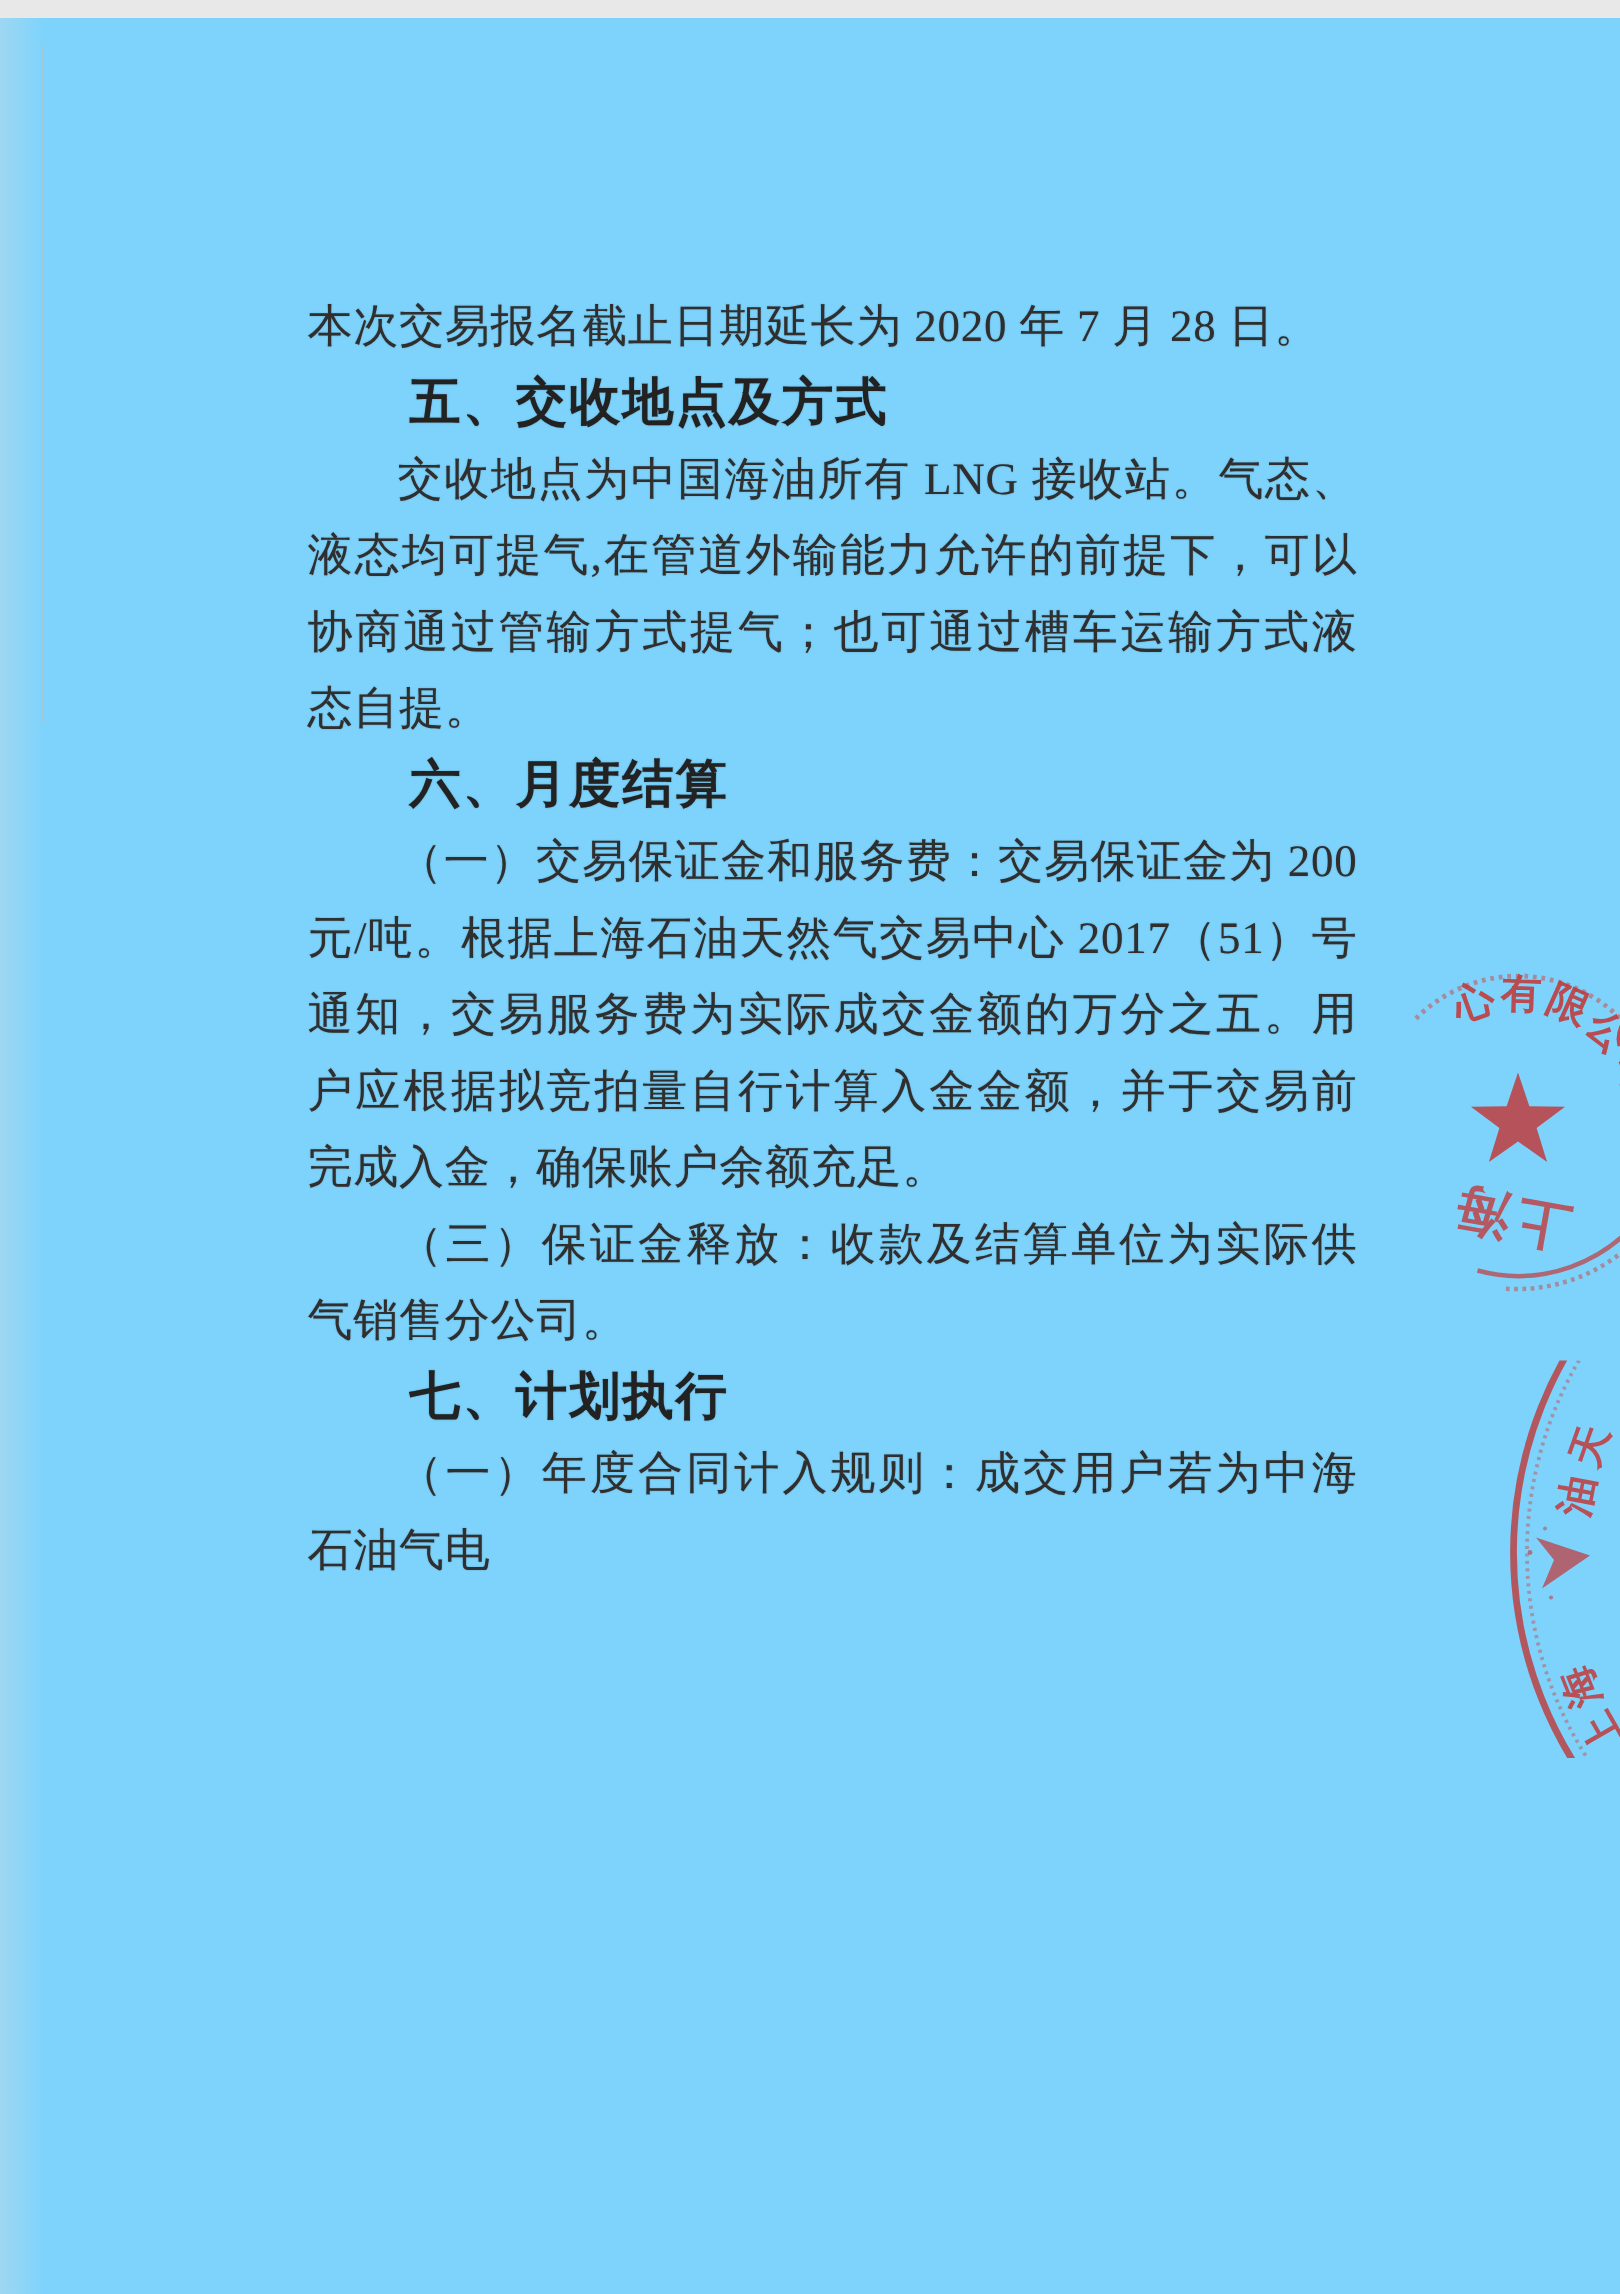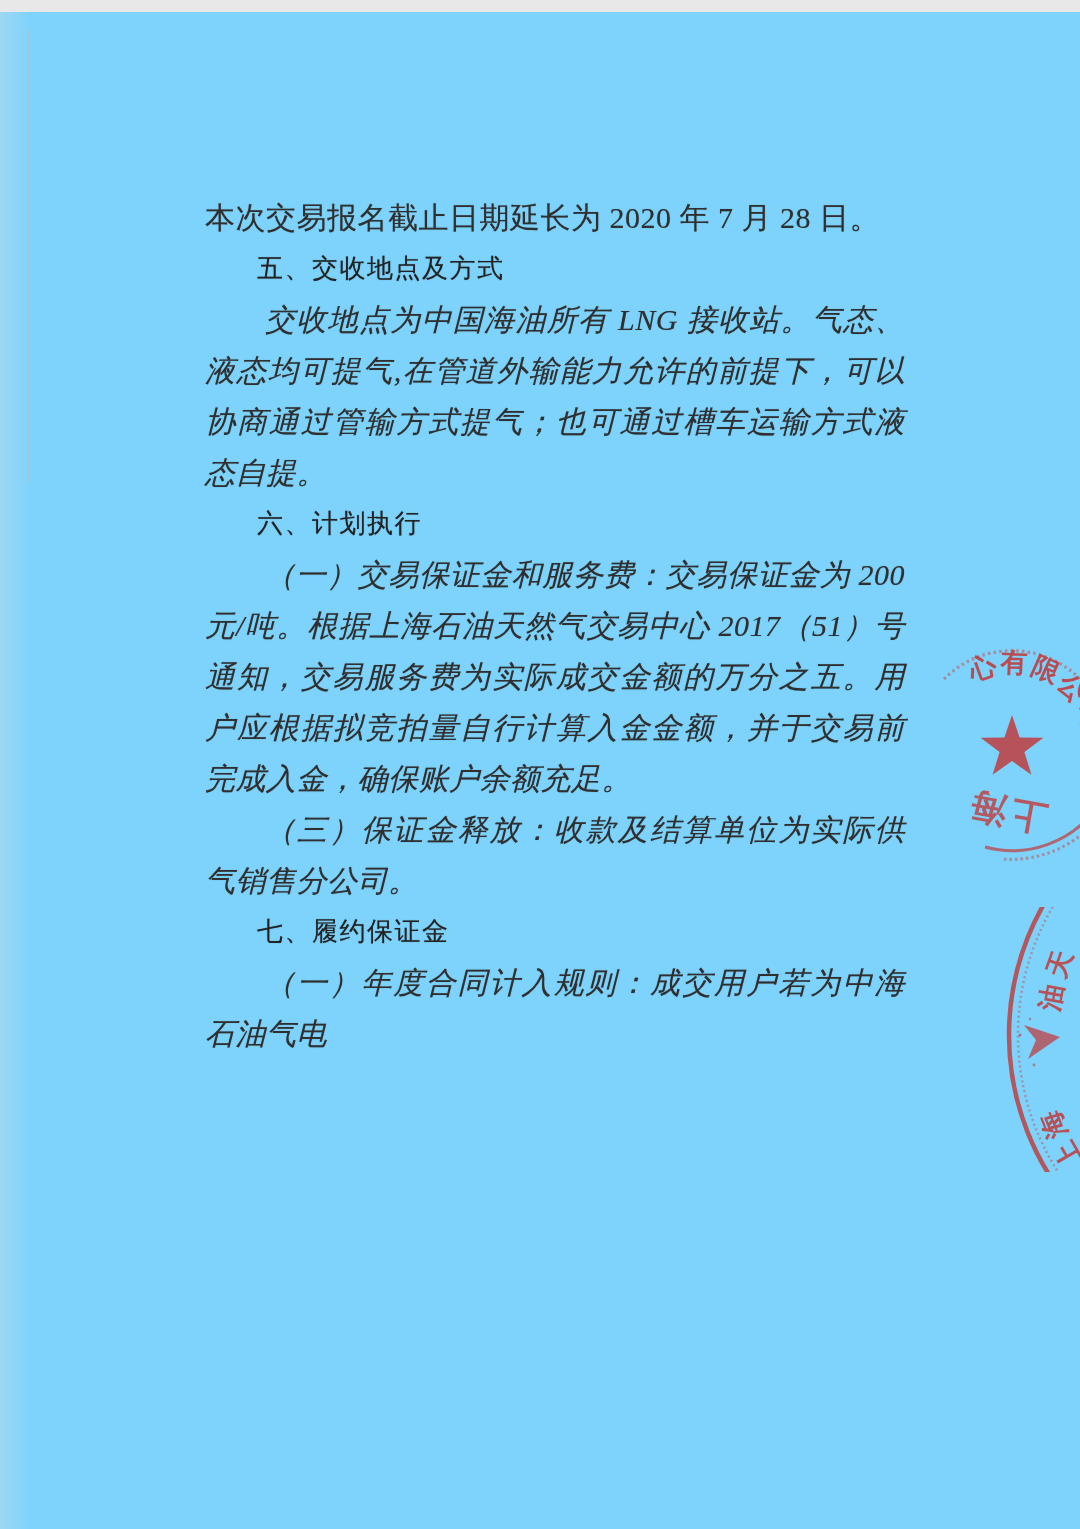--- a/index.html
+++ b/index.html
@@ -25,27 +25,27 @@
     position:absolute; left:205px; top:0;
     width:700px;
     padding-top:180px;
     color:#2f2f2f;
     font-size:30px;
     line-height:51px;
     text-align:justify;
     letter-spacing:.5px;
     text-shadow:0 0 1px rgba(60,60,60,.45);
   }
-  .doc-para { margin:0; text-indent:2em;font-style:italic; }
+  .doc-para { margin:0; text-indent:2em; }
   .intro-para { margin:0; text-indent:0; }
   .doc-heading {
     margin:0;
     font-family:"Liberation Sans","DejaVu Sans",sans-serif;
-    font-weight:normal;
-    font-size:26px;
+    font-weight:bold;
+    font-size:34px;
     line-height:51px;
     color:#222;
     text-indent:2em;
     letter-spacing:1.5px;
     text-shadow:0 0 1px rgba(40,40,40,.5);
   }
   .stamp { position:absolute; filter:blur(.45px); pointer-events:none; }
   #stamp1 { left:880px; top:595px; }
   #stamp2 { left:1000px; top:895px; }
   .seal-ring-text { font-family:"Liberation Sans","DejaVu Sans",sans-serif; font-weight:bold; }
@@ -56,24 +56,24 @@
 <div class="page">
 
   <div class="edge-shade"></div>
   <div class="scan-line"></div>
 
   <div class="content">
     <p class="intro-para">本次交易报名截止日期延长为 2020 年 7 月 28 日。</p>
     <div id="sections">
         <h2 class="doc-heading">五、交收地点及方式</h2>
         <p class="doc-para">交收地点为中国海油所有 LNG 接收站。气态、液态均可提气,在管道外输能力允许的前提下，可以协商通过管输方式提气；也可通过槽车运输方式液态自提。</p>
-        <h2 class="doc-heading">六、计划执行</h2>
+        <h2 class="doc-heading">六、月度结算</h2>
         <p class="doc-para">（一）交易保证金和服务费：交易保证金为 200 元/吨。根据上海石油天然气交易中心 2017（51）号通知，交易服务费为实际成交金额的万分之五。用户应根据拟竞拍量自行计算入金金额，并于交易前完成入金，确保账户余额充足。</p>
         <p class="doc-para">（三）保证金释放：收款及结算单位为实际供气销售分公司。</p>
-        <h2 class="doc-heading">七、履约保证金</h2>
+        <h2 class="doc-heading">七、计划执行</h2>
         <p class="doc-para">（一）年度合同计入规则：成交用户若为中海石油气电</p>
       </div>
   </div>
 
   <svg id="stamp1" class="stamp" width="200" height="300" viewBox="0 0 200 300">
 
     <path d="M 64 72 A 96 96 0 0 1 219 99" fill="none" stroke="#c95050" stroke-width="3.2" stroke-dasharray="2.5 3.2" opacity=".55"></path>
 
     <path id="s1ring" d="M 92 76 A 76 76 0 0 1 204 117" fill="none"></path>
     <text class="seal-ring-text" font-size="27" letter-spacing="2" fill="#c23a3a" opacity=".88">

